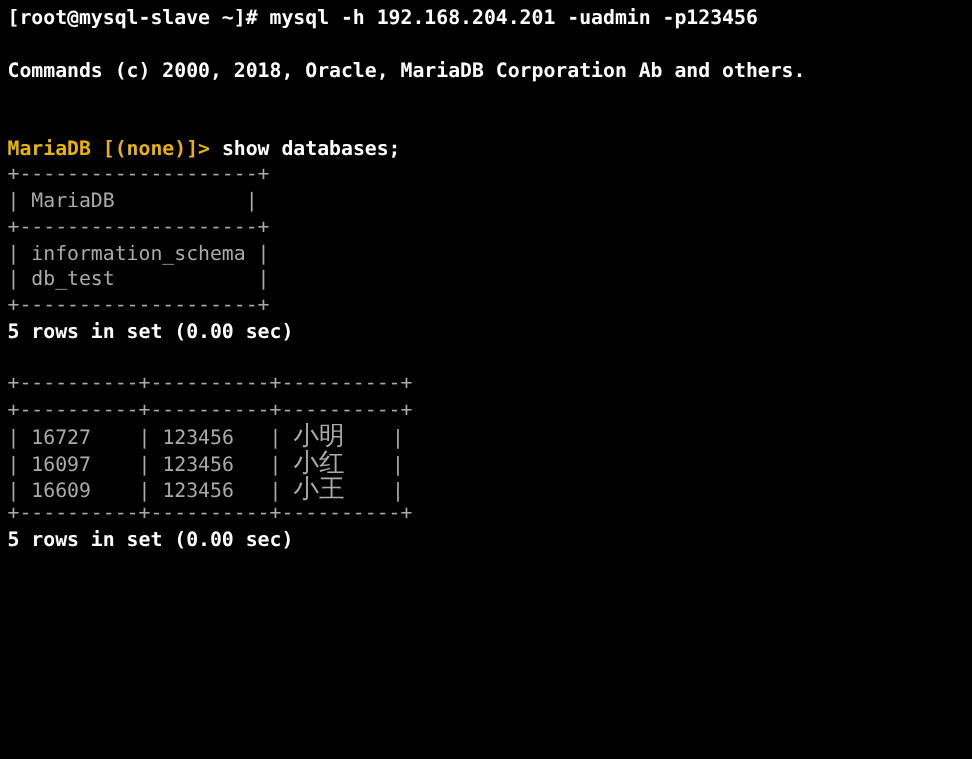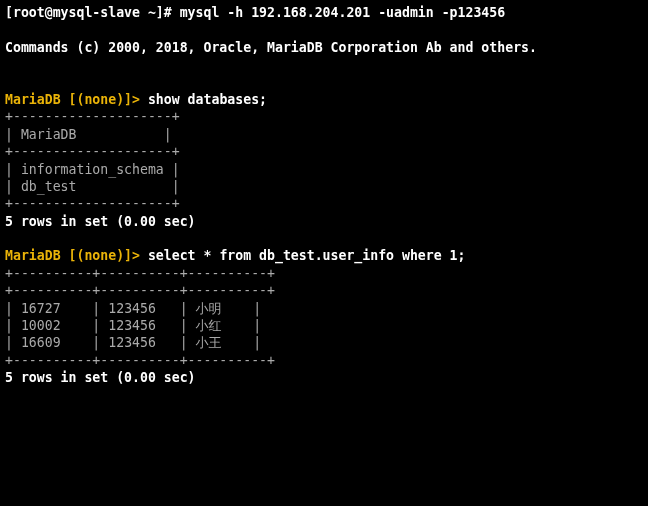--- a/index.html
+++ b/index.html
@@ -33,21 +33,21 @@
   .bold-white { color: #ffffff; font-weight: bold; }
   
   .dim { color: #aaaaaa; font-weight: normal; }
   .blank { height: 17.4px; }
 
   .seg { white-space: pre; }
   .seg.cmd { color: #ffffff; font-weight: bold; }
   .seg.prompt { color: #eab308; font-weight: bold; }
   .cjk {
     font-family: Liberation Sans, sans-serif;
-    font-size: 13px;
+    font-size: 17px;
   }
 </style>
 </head>
 <body>
 
 <div id="terminal">
 
   <div class="line"><span class="seg cmd">[root@mysql-slave ~]# </span><span class="seg cmd">mysql -h 192.168.204.201 -uadmin -p123456</span></div>
 
 
@@ -64,27 +64,26 @@
   <div class="line dim">+--------------------+</div>
   <div class="line dim">| MariaDB           |</div>
   <div class="line dim">+--------------------+</div>
   <div class="line dim">| information_schema |</div>
   <div class="line dim">| db_test            |</div>
   <div class="line dim">+--------------------+</div>
   <div class="line bold-white">5 rows in set (0.00 sec)</div>
 
   <div class="line blank"></div>
 
-  <div class="line"><span class="seg prompt">MariaDB [(none)]&gt; </span><span class="seg cmd">select * from db_test.user_info where 1;</span></div>
   <div class="line dim">+----------+----------+----------+</div>
   <div class="line dim">+----------+----------+----------+</div>
 
   <div class="line dim"><span class="seg">| </span><span class="seg">16727   </span><span class="seg"> | </span><span class="seg">123456  </span><span class="seg"> | </span><span class="seg cjk">小明</span><span class="seg">    |</span></div>
 
-  <div class="line dim"><span class="seg">| </span><span class="seg">10002   </span><span class="seg"> | </span><span class="seg">123456  </span><span class="seg"> | </span><span class="seg cjk">小红</span><span class="seg">    |</span></div>
+  <div class="line dim"><span class="seg">| </span><span class="seg">16097   </span><span class="seg"> | </span><span class="seg">123456  </span><span class="seg"> | </span><span class="seg cjk">小红</span><span class="seg">    |</span></div>
 
   <div class="line dim"><span class="seg">| </span><span class="seg">16609   </span><span class="seg"> | </span><span class="seg">123456  </span><span class="seg"> | </span><span class="seg cjk">小王</span><span class="seg">    |</span></div>
 
 
 
   <div class="line dim">+----------+----------+----------+</div>
   <div class="line bold-white">5 rows in set (0.00 sec)</div>
 
 </div>
 

